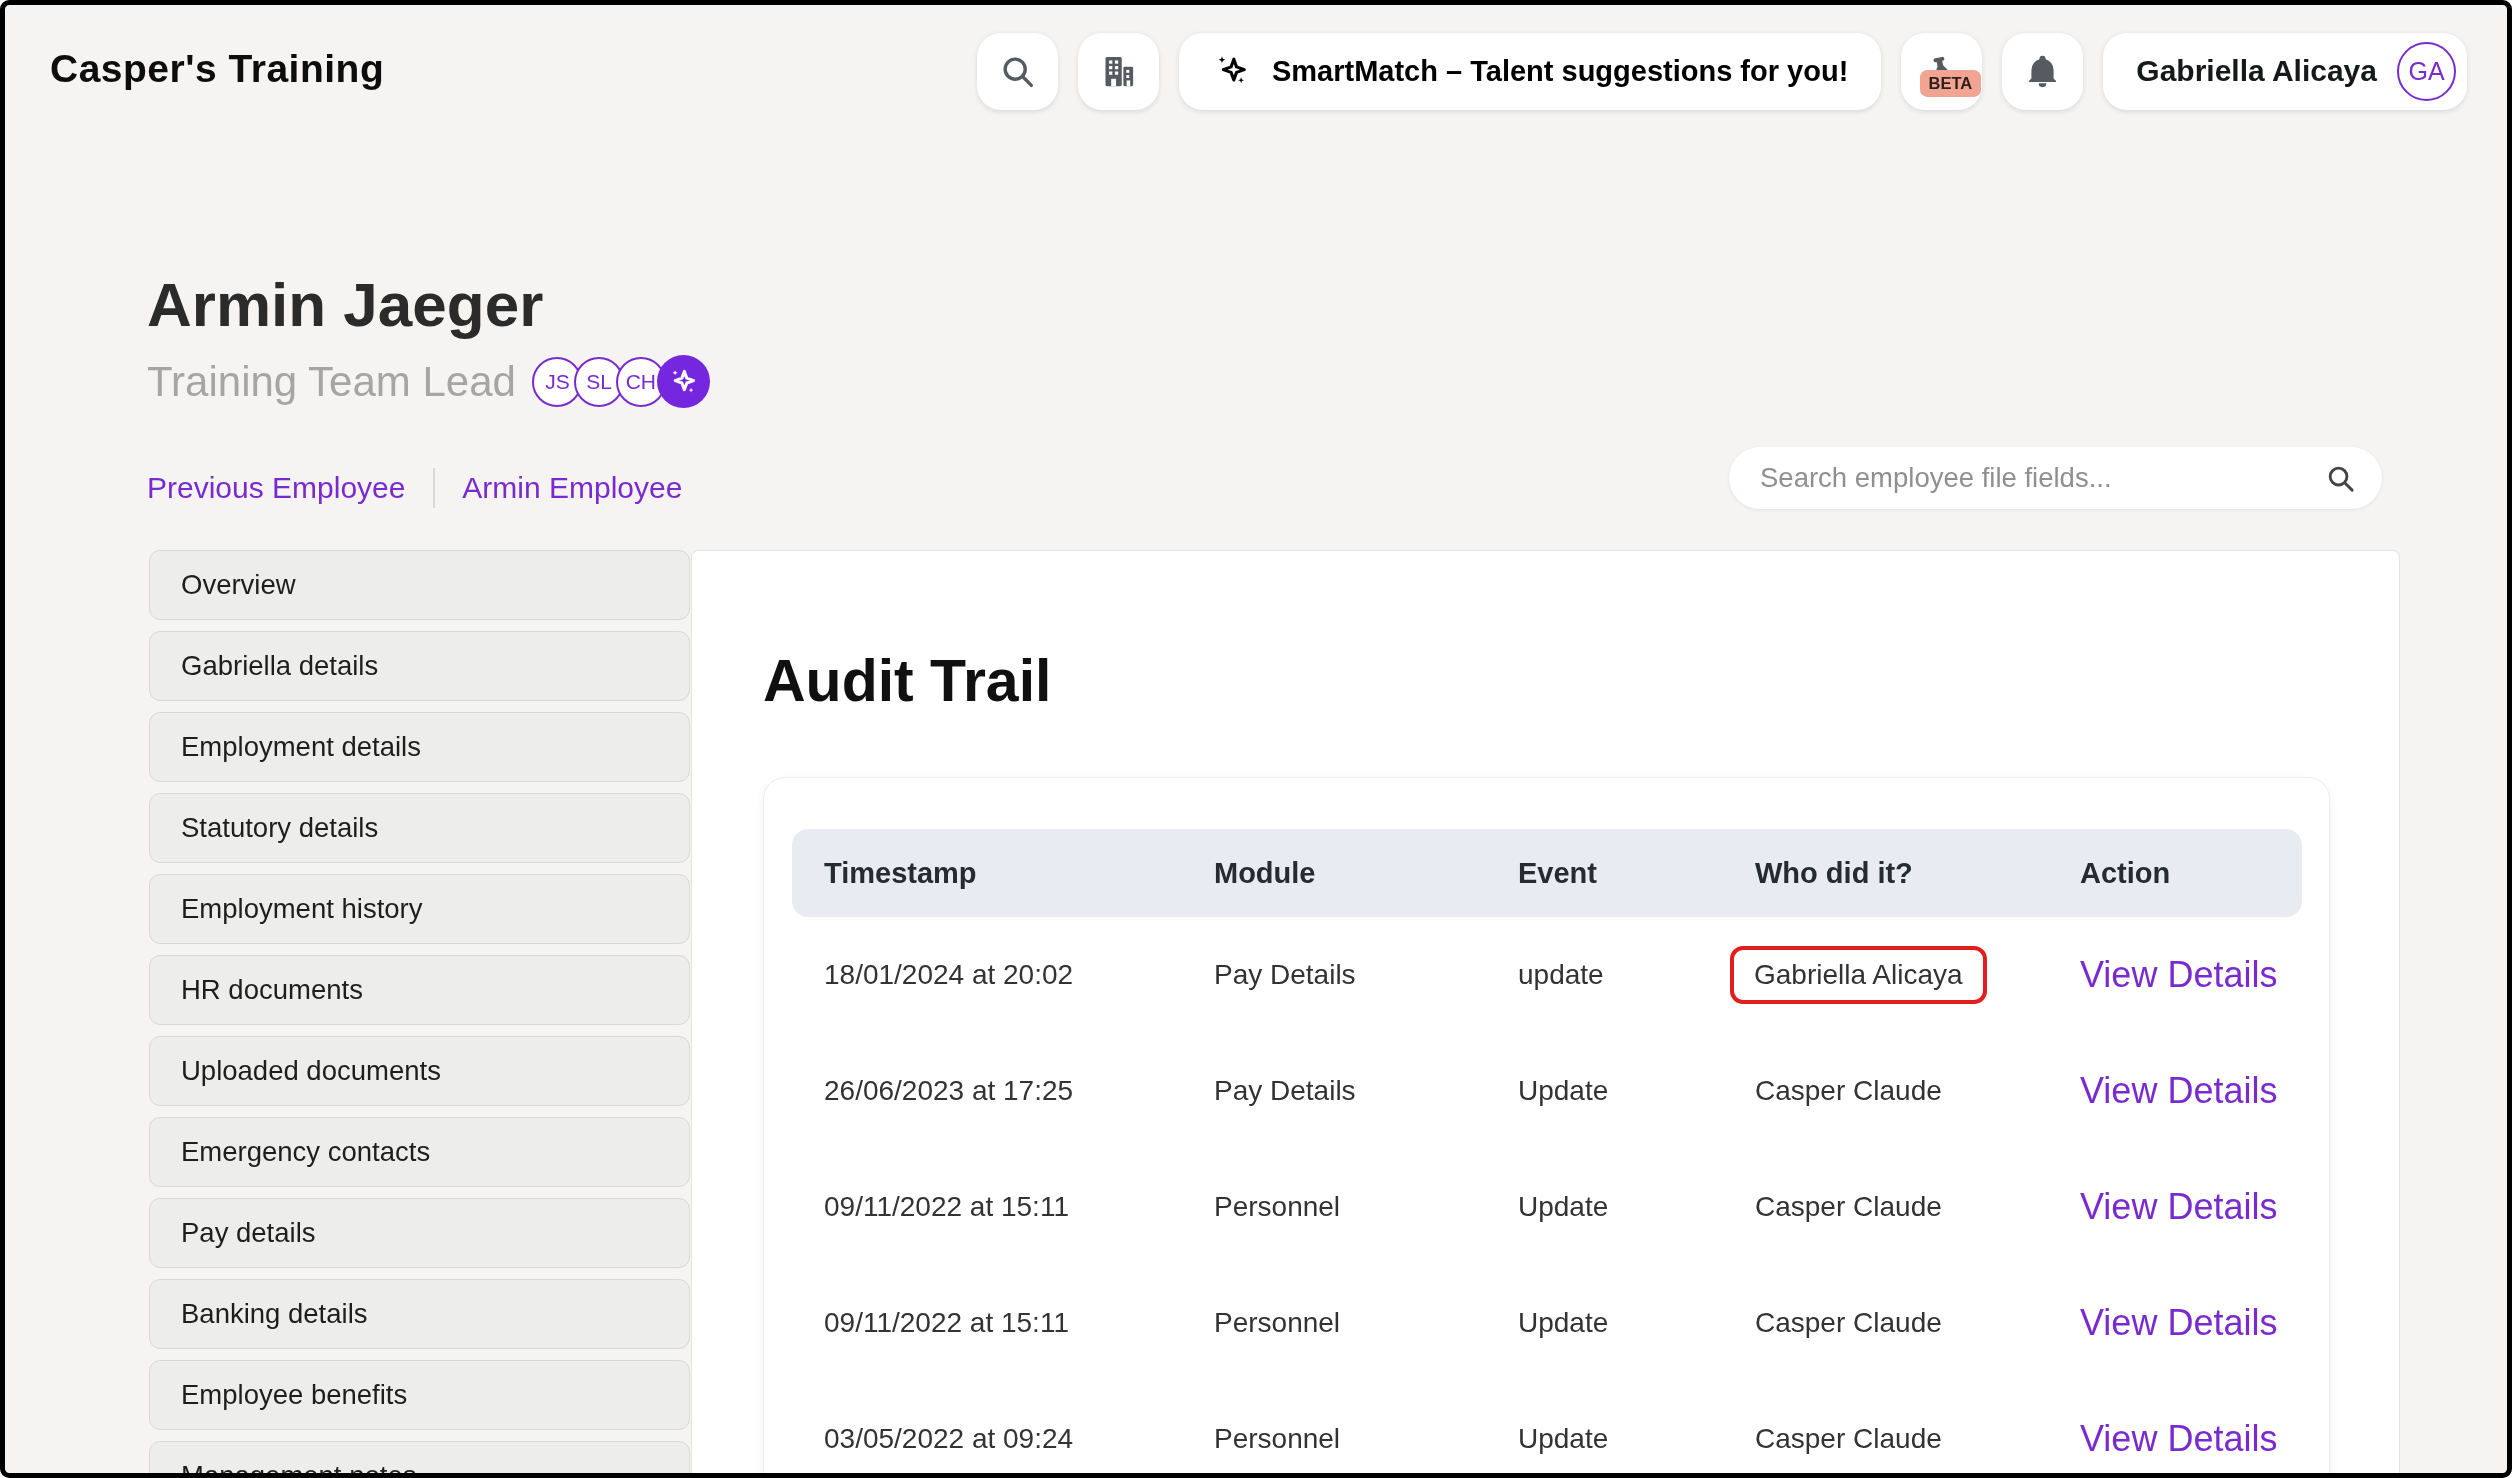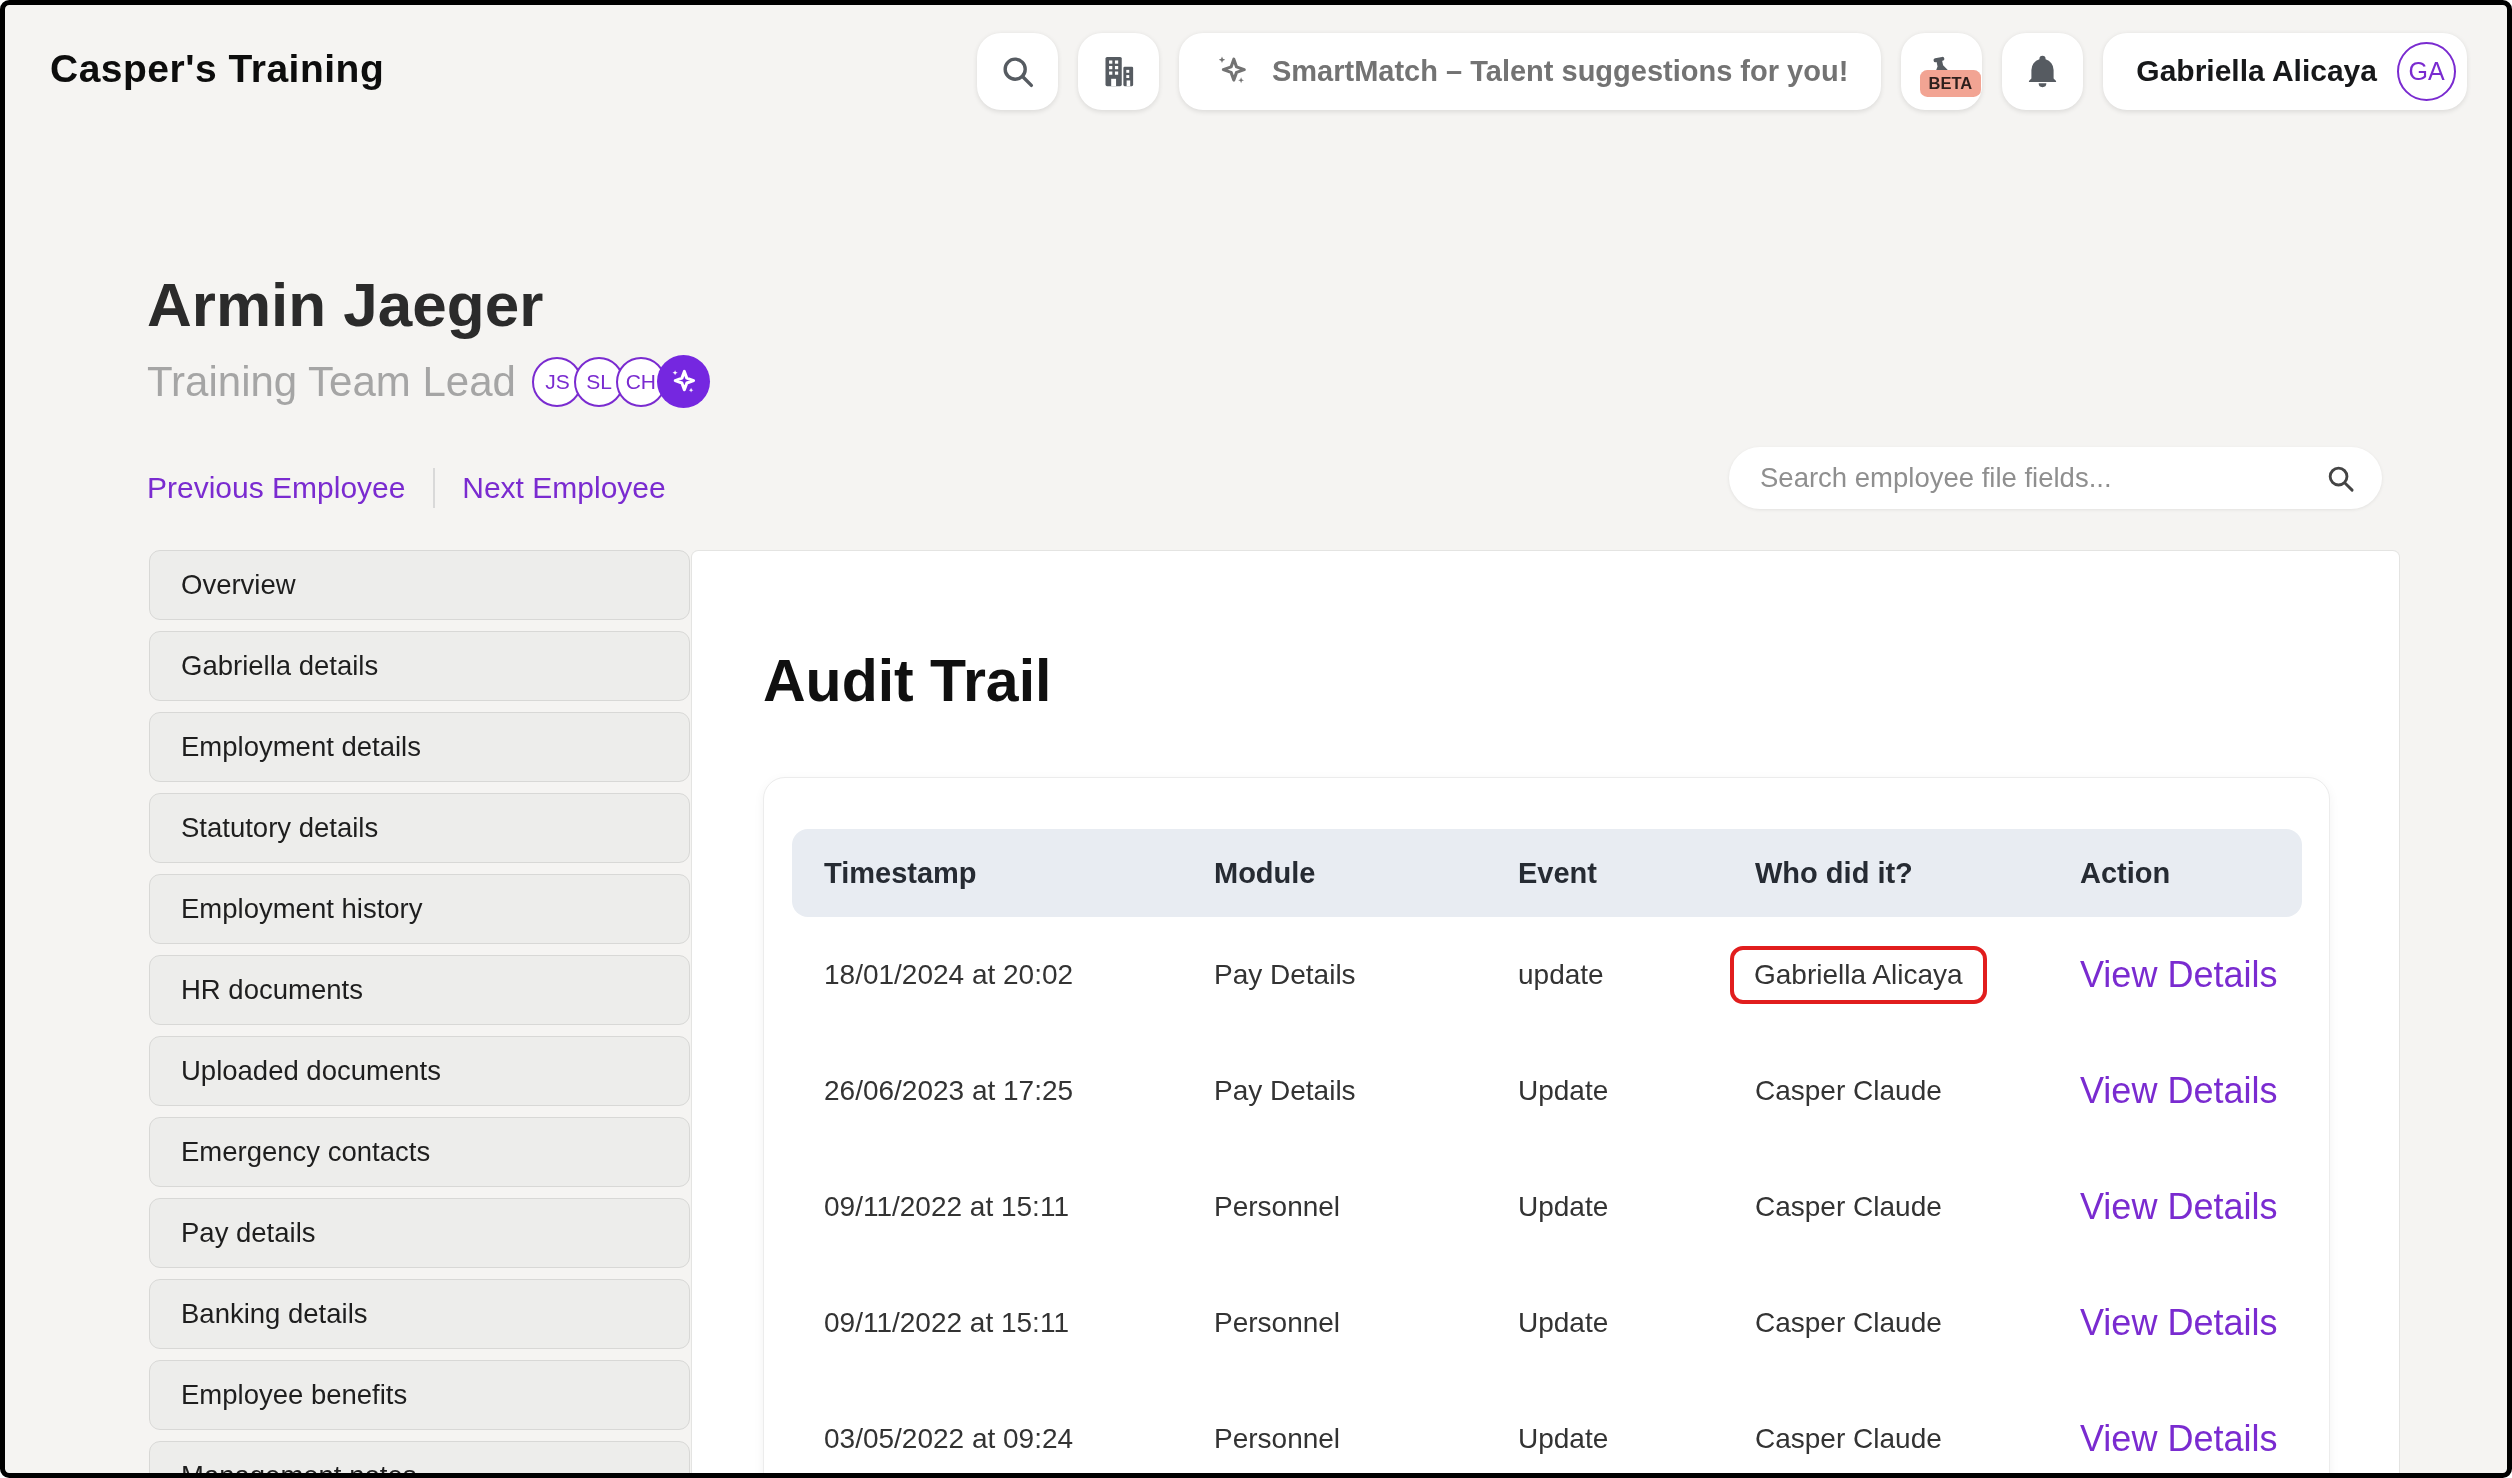--- a/index.html
+++ b/index.html
@@ -21,21 +21,21 @@
     position:absolute; right:40px; top:27.5px; height:77px;
     display:flex; align-items:center; gap:20px;
   }
   .pill {
     height:77px; background:#fff; border:none; border-radius:24px;
     box-shadow:0 1.8px 5.5px rgba(0,0,0,.10);
     display:flex; align-items:center; justify-content:center;
     color:#565b61; cursor:pointer; font-family:inherit;
   }
   .pill.icon-only { width:81px; }
-  .pill.smartmatch { padding:0 33px; gap:20px; font-size:29px; font-weight:700; color:#737373; }
+  .pill.smartmatch { padding:0 33px; gap:20px; font-size:29px; font-weight:700; color:#000000; }
   .pill.flask-pill { position:relative; }
   .beta-badge {
     position:absolute; right:1.8px; bottom:13px;
     background:var(--beta-bg,#f2a493); color:#2d1f1c;
     font-size:16.5px; font-weight:700; padding:3.7px 8.3px; border-radius:7.3px;
   }
   .pill.user-pill { padding:0 11px 0 33px; gap:20px; }
   .user-name { font-size:30px; font-weight:700; color:#17181a; }
   .avatar {
     width:59px; height:59px; border-radius:50%;
@@ -204,21 +204,21 @@
           <path d="M12 8.5l.9 2.2L15.1 11.6 12.9 12.5 12 14.7 11.1 12.5 8.9 11.6 11.1 10.7z" fill="#fff" stroke="none"></path>
           <path d="M31 29.5l.8 2L33.8 32.3 31.8 33.1 31 35.1 30.2 33.1 28.2 32.3 30.2 31.5z" fill="#fff" stroke="none"></path>
         </svg>
       </button>
     </span>
   </div>
 
   <div class="emp-nav">
     <a>Previous Employee</a>
     <span class="divider"></span>
-    <a>Next Employee</a>
+    <a>Armin Employee</a>
   </div>
 
   <div class="file-search">
     <input type="text" placeholder="Search employee file fields..." style="">
     <span>
       <svg width="31" height="31" viewBox="0 0 24 24" fill="none" stroke="#444" stroke-width="2.2" stroke-linecap="round">
         <circle cx="10.5" cy="10.5" r="6.5"></circle>
           <line x1="15.6" y1="15.6" x2="21" y2="21"></line>
       </svg>
     </span>

